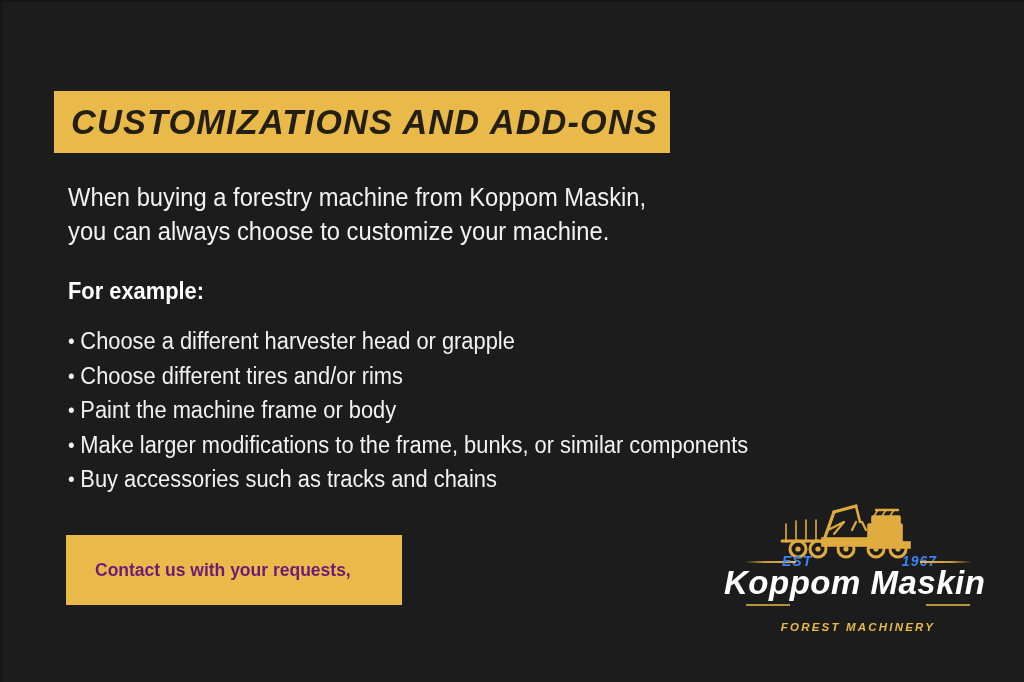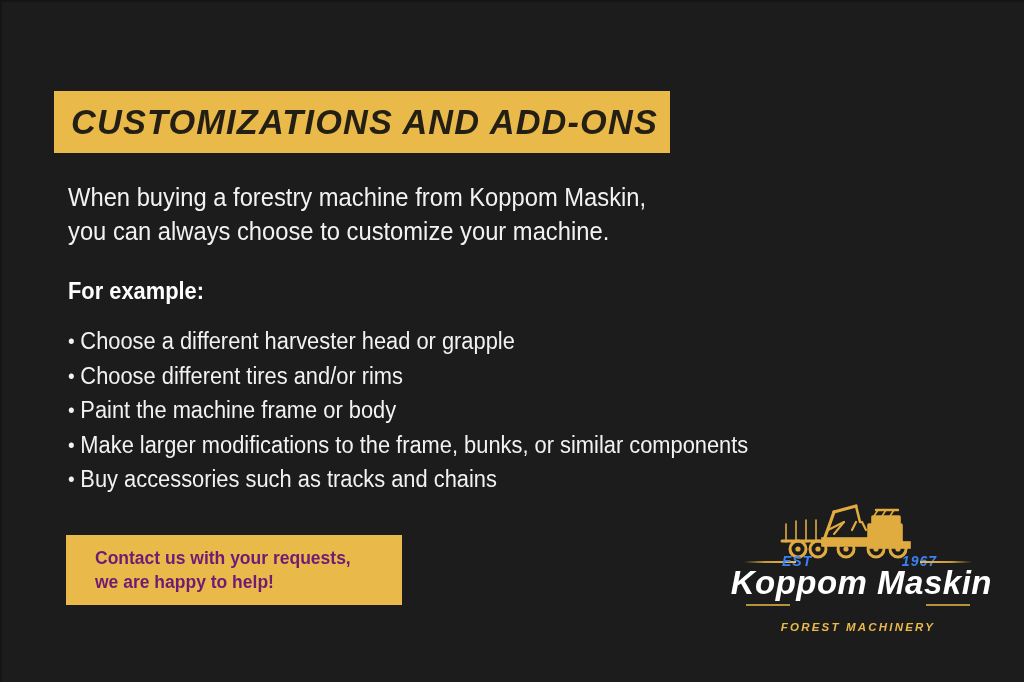--- a/index.html
+++ b/index.html
@@ -163,21 +163,21 @@
     color: #3b82f6;
     letter-spacing: 1px;
   }
   #est-row .est-label.l { left: 58px; }
   #est-row .est-label.r { right: 55px; }
   #logo-name {
     position: absolute;
     left: 0;
     top: 64px;
     width: 268px;
-    text-align: right;
+    text-align: left;
     font-family: "Liberation Sans Narrow", "Liberation Sans", sans-serif;
     font-size: 33px;
     font-weight: bold;
     font-style: italic;
     color: #ffffff;
     letter-spacing: 0.5px;
     white-space: nowrap;
   }
   #logo-sub-wrap {
     position: absolute;
@@ -246,21 +246,20 @@
   <ul id="bullets">
     <li>Choose a different harvester head or grapple</li>
     <li>Choose different tires and/or rims</li>
     <li>Paint the machine frame or body</li>
     <li>Make larger modifications to the frame, bunks, or similar components</li>
     <li>Buy accessories such as tracks and chains</li>
   </ul>
 
   <div id="contact-box">
     <span class="cline">Contact us with your requests,</span>
-    <span class="cline">we are happy to help!</span>
   </div>
 
   <div id="logo">
 
     <svg id="logo-machine" viewBox="0 0 180 60">
       <g fill="#e0ac40" stroke="#e0ac40" stroke-width="1.6" stroke-linecap="round">
 
         <line x1="14" y1="24" x2="14" y2="42"></line>
         <line x1="24" y1="21" x2="24" y2="42"></line>
         <line x1="34" y1="20" x2="34" y2="42"></line>

